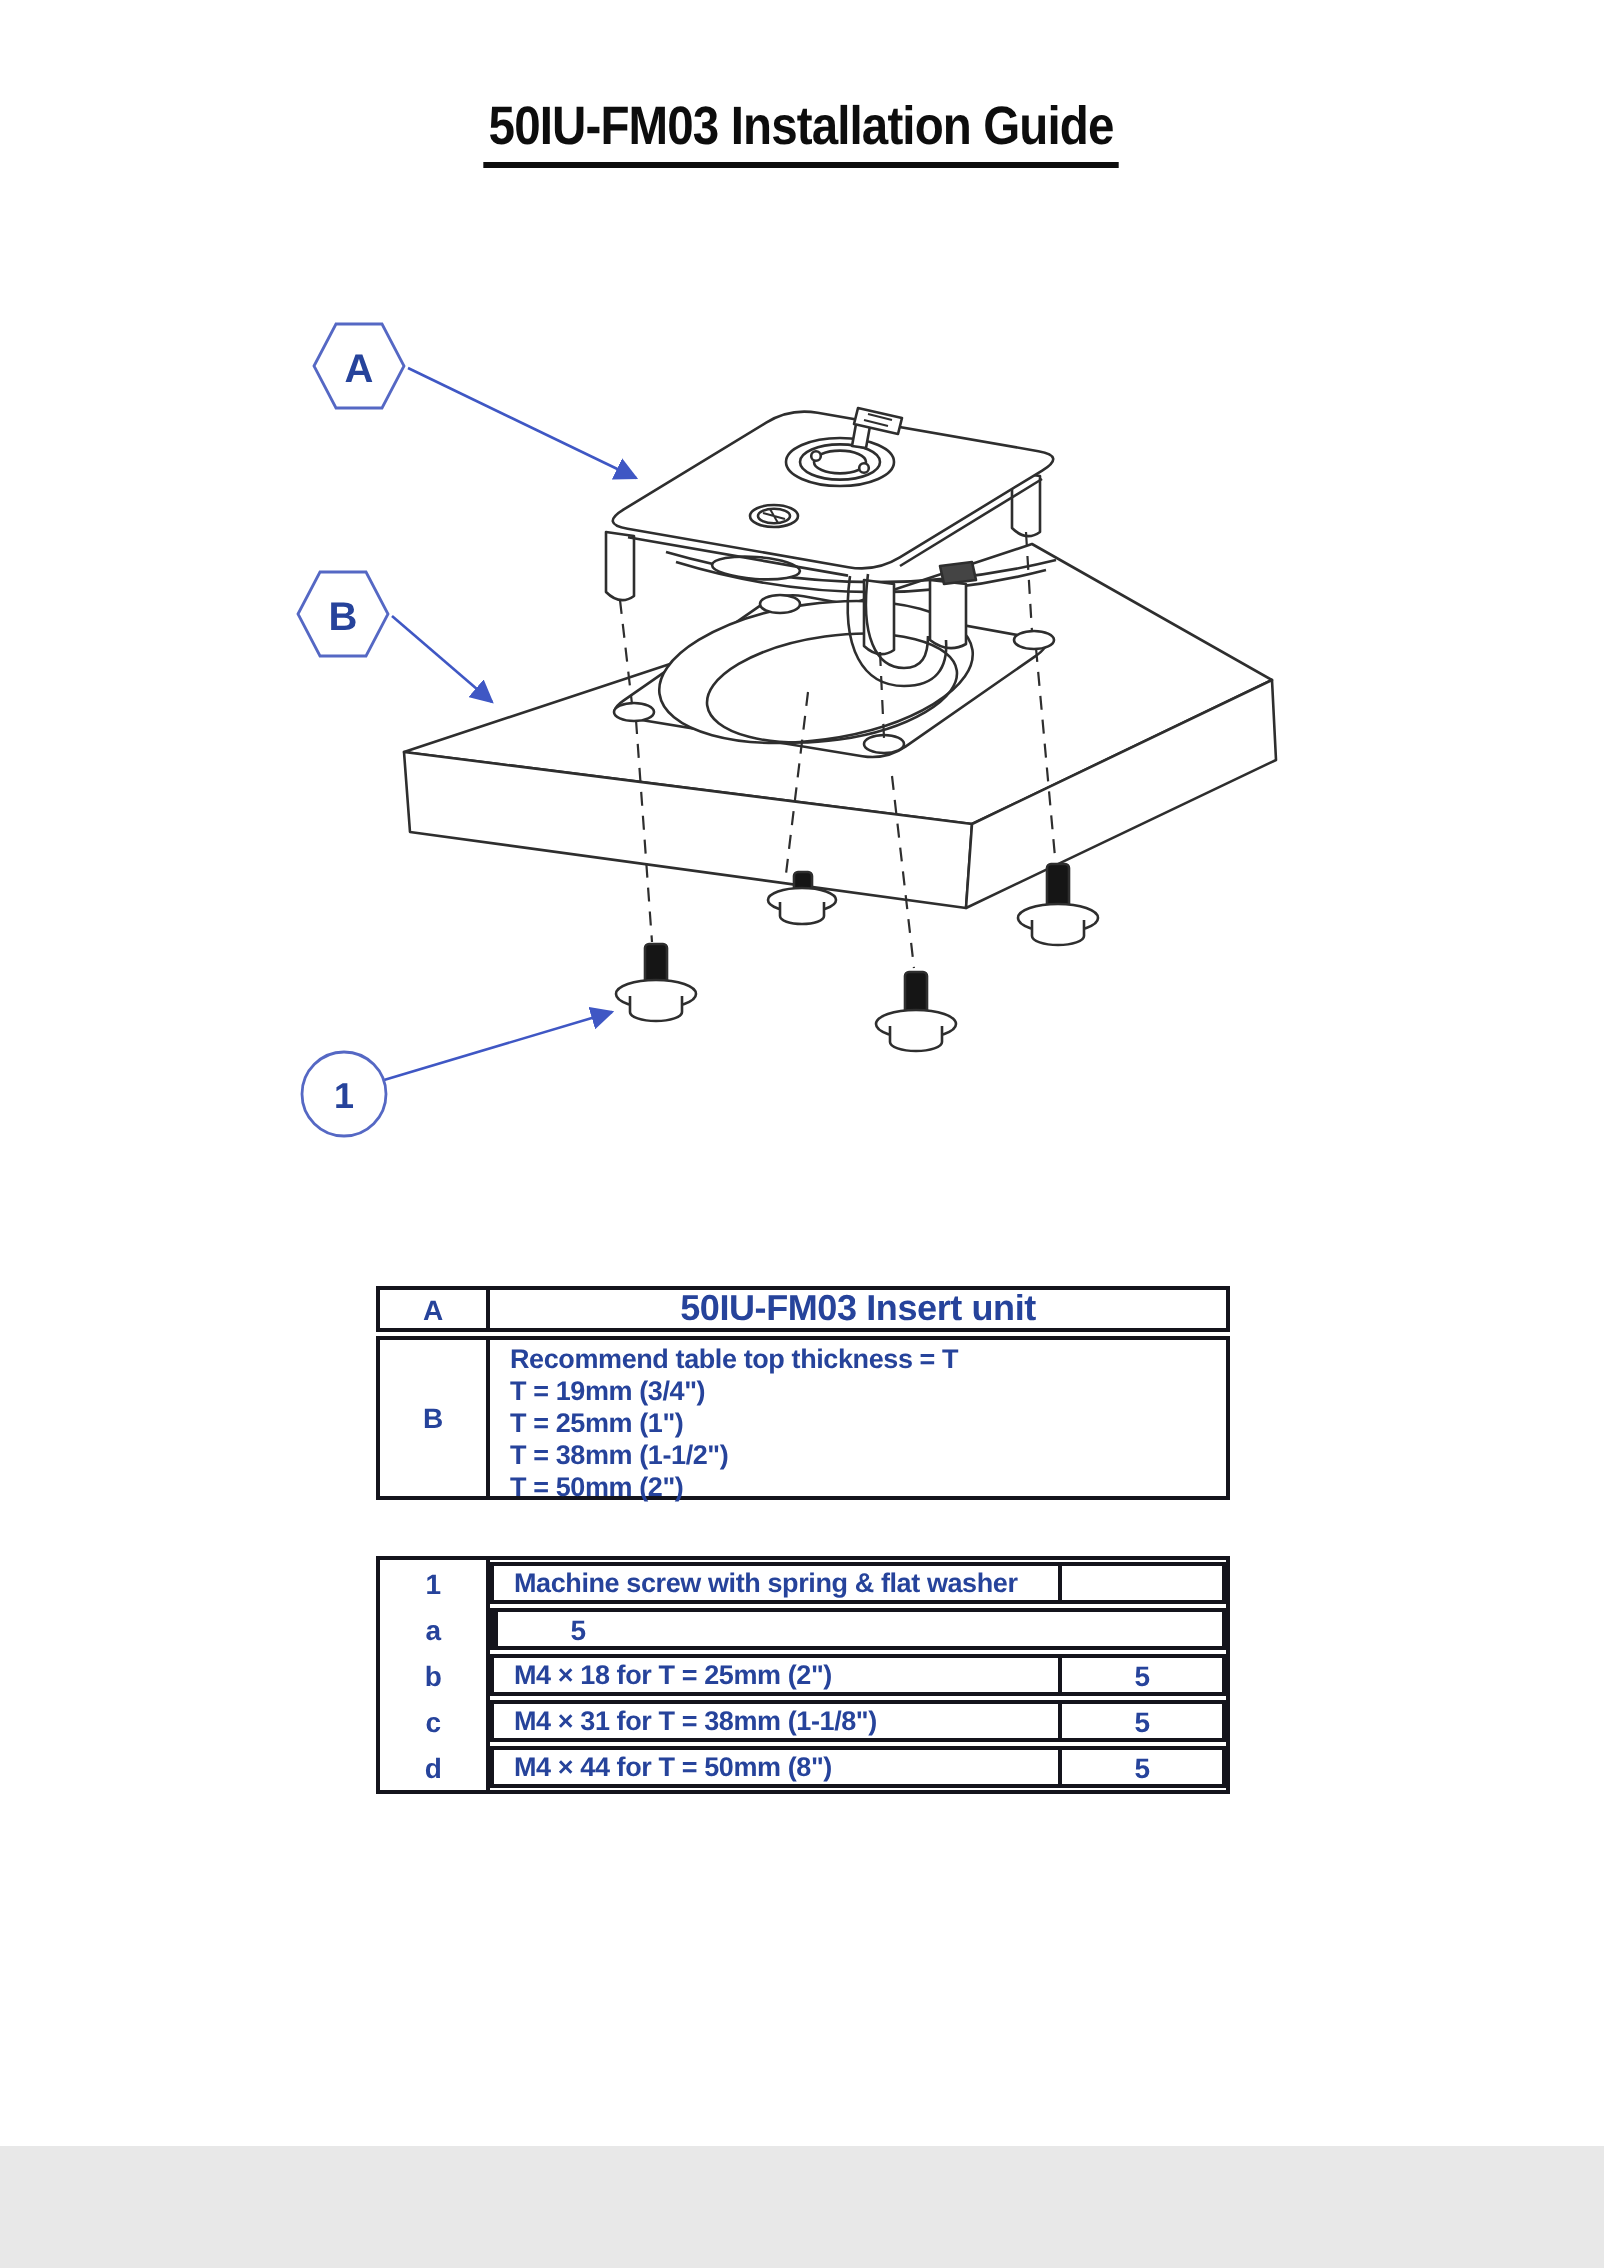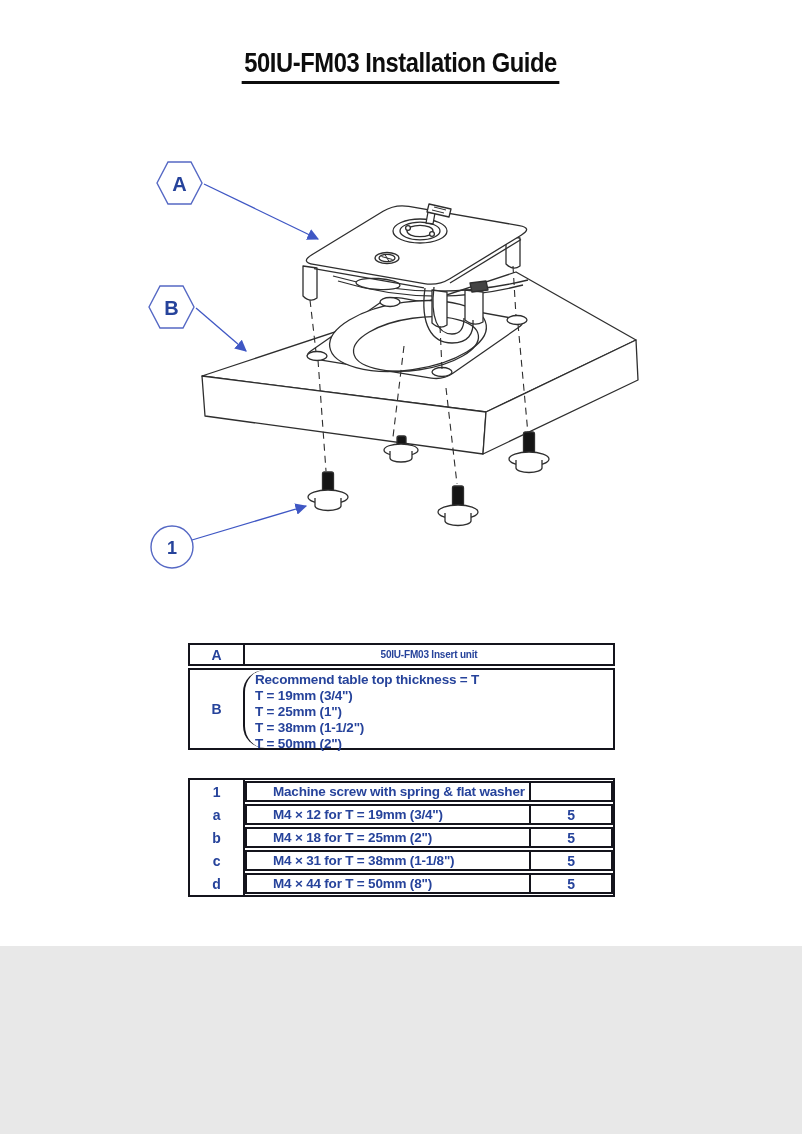--- a/index.html
+++ b/index.html
@@ -1,46 +1,46 @@
 <!DOCTYPE html>
 <html><head>
 <meta charset="utf-8">
 <style>
   html,body{margin:0;padding:0;background:#e8e8e8;}
-  .page{position:relative;width:802px;height:946px;background:#ffffff;margin:0 auto;
+  .page{position:relative;width:802px;height:1073px;background:#ffffff;margin:0 auto;
         font-family:"Liberation Sans",sans-serif;overflow:hidden;}
   
   .title-wrap{position:absolute;top:48px;left:0;width:802px;text-align:center;}
   .title{display:inline-block;font-size:27px;font-weight:700;color:#0d0d0d;
          letter-spacing:-0.5px;transform:scaleX(0.88);transform-origin:center;
          border-bottom:3px solid #0d0d0d;padding:0 3px 2px 3px;white-space:nowrap;}
   
   svg.diagram{position:absolute;left:0;top:0;width:802px;height:640px;}
   .callout-text{font-family:"Liberation Sans",sans-serif;font-weight:700;fill:#26439b;}
   
   .tbl{position:absolute;left:188px;width:427px;color:#26439b;font-weight:700;
        font-size:13.5px;letter-spacing:-0.2px;}
   .rowbox{display:flex;border:2px solid #14141c;background:#fff;box-sizing:border-box;}
   .idcell{flex:0 0 53px;display:flex;align-items:center;justify-content:center;
           font-size:14px;box-sizing:border-box;}
   .vline{border-left:2px solid #14141c;}
   
   #table1{top:643px;}
   #t1-rowA{height:23px;}
-  #t1-rowA .maincell{flex:1;display:flex;align-items:center;justify-content:center;font-size:10px;}
+  #t1-rowA .maincell{flex:1;display:flex;align-items:center;justify-content:center;font-size:18px;}
   #t1-rowB{margin-top:2px;height:82px;}
-  #t1-rowB .maincell{flex:1;padding:2px 16px 0 10px;line-height:15.9px;border-radius:22px;}
+  #t1-rowB .maincell{flex:1;padding:2px 16px 0 10px;line-height:15.9px;}
   
   #table2{top:778px;border:2px solid #14141c;display:flex;box-sizing:border-box;background:#fff;}
   #table2 .labels{flex:0 0 53px;display:flex;flex-direction:column;}
   #table2 .labels div{height:23px;display:flex;align-items:center;justify-content:center;font-size:14px;}
   #table2 .rows{flex:1;display:flex;flex-direction:column;border-left:2px solid #14141c;}
   #table2 .r{display:flex;border:2px solid #14141c;box-sizing:border-box;height:21px;margin:1px 0;
              align-items:center;background:#fff;}
-  #table2 .r .desc{flex:1;padding-left:26px;}
+  #table2 .r .desc{flex:1;padding-left:10px;}
   #table2 .r .qty{flex:0 0 80px;align-self:stretch;display:flex;align-items:center;
                   justify-content:center;border-left:2px solid #14141c;font-size:14px;}
 </style>
 </head>
 <body>
 
 <div class="page">
 
   <div class="title-wrap">
     <span class="title">50IU-FM03 Installation Guide</span>
@@ -188,21 +188,20 @@
       <div>b</div>
       <div>c</div>
       <div>d</div>
     </div>
     <div class="rows">
       <div class="r">
         <div class="desc">Machine screw with spring &amp; flat washer</div>
         <div class="qty"></div>
       </div>
       <div class="r">
-        <div class="desc">M4 × 12 for T = 19mm (3/4")</div>
         <div class="qty">5</div>
       </div>
       <div class="r">
         <div class="desc">M4 × 18 for T = 25mm (2")</div>
         <div class="qty">5</div>
       </div>
       <div class="r">
         <div class="desc">M4 × 31 for T = 38mm (1-1/8")</div>
         <div class="qty">5</div>
       </div>

